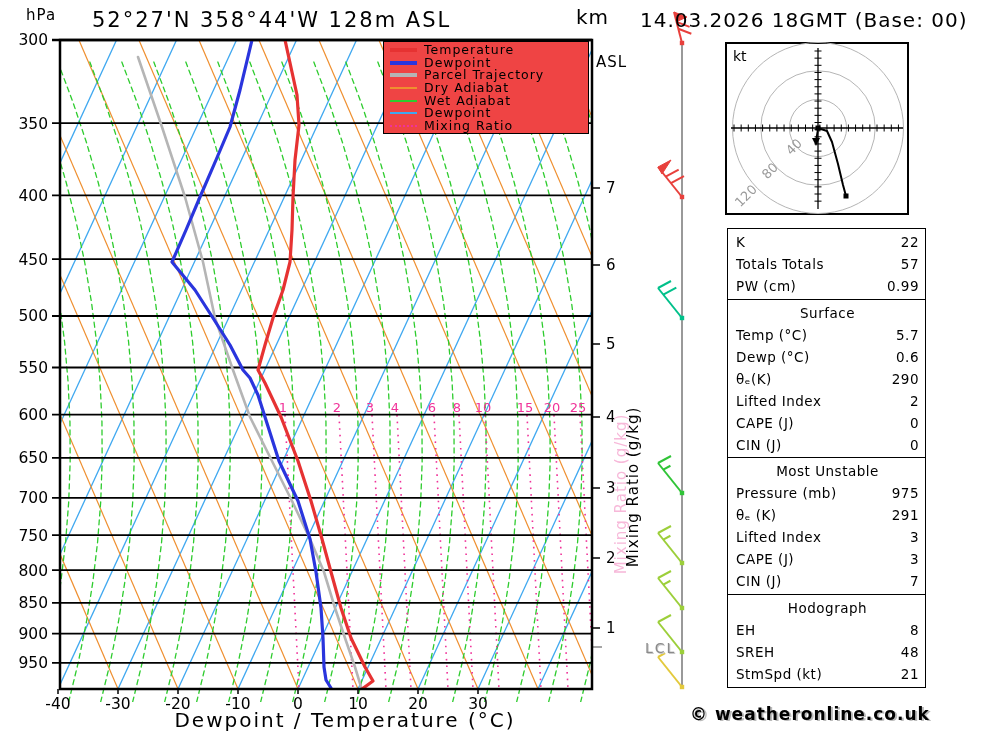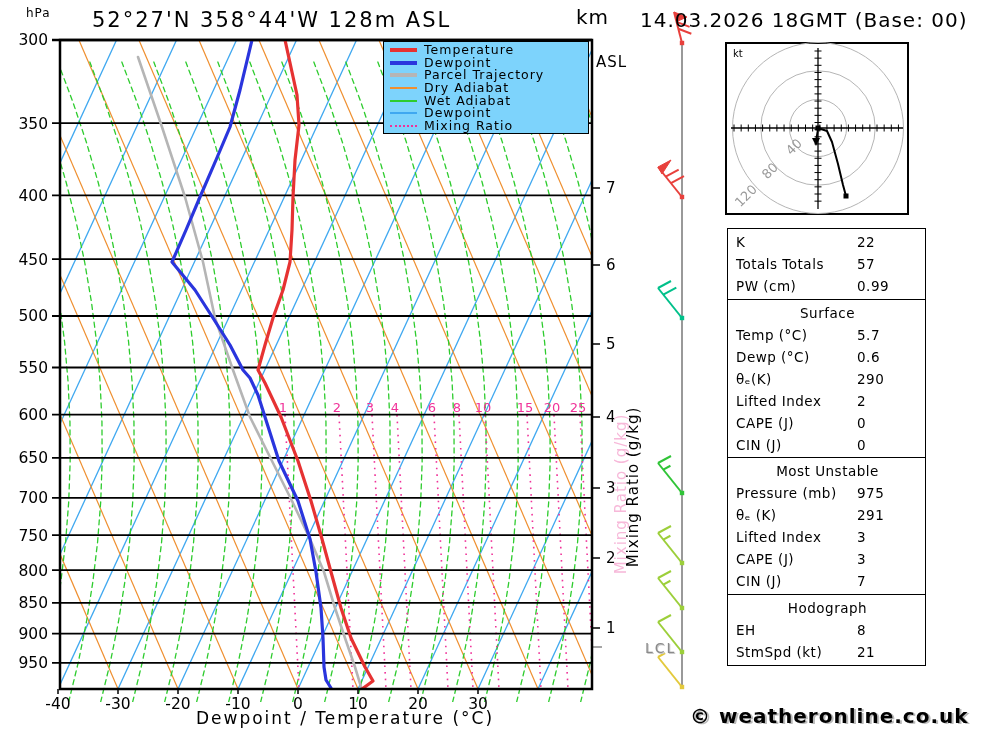--- a/index.html
+++ b/index.html
@@ -1,46 +1,46 @@
 <!DOCTYPE html>
 <html><head>
 <meta charset="utf-8">
 <style>
   html,body{margin:0;padding:0;background:#fff;}
   #stage{position:relative;width:1000px;height:733px;background:#fff;overflow:hidden;
          font-family:"DejaVu Sans",sans-serif;color:#000;}
   #chart-svg{position:absolute;left:0;top:0;}
   .abs{position:absolute;white-space:nowrap;}
-  #hpa-label{left:26px;top:6px;font-size:12px;letter-spacing:1px;}
+  #hpa-label{left:26px;top:6px;font-size:15px;letter-spacing:1px;}
   #page-title{left:92px;top:8px;font-size:21px;letter-spacing:2px;}
   #datetime-label{left:640px;top:8px;font-size:20px;letter-spacing:1px;}
   #km-label{left:576px;top:5px;font-size:20px;letter-spacing:1px;}
   #asl-label{left:596px;top:25px;font-size:15px;letter-spacing:1px;margin-top:28px;}
-  #kt-label{left:733px;top:48px;font-size:10px;}
-  #xaxis-title{left:345px;top:708px;transform:translateX(-50%);font-size:17px;letter-spacing:2px;}
-  #copyright{left:690px;top:704px;font-size:20px;font-weight:600;letter-spacing:1px;
+  #kt-label{left:733px;top:48px;font-size:14px;}
+  #xaxis-title{left:345px;top:708px;transform:translateX(-50%);font-size:20px;letter-spacing:2px;}
+  #copyright{left:690px;top:704px;font-size:17px;font-weight:600;letter-spacing:1px;
              text-shadow:2px 1px 0 #bbb;}
   #lcl-label{left:628px;top:640px;font-size:14px;color:#8a8a8a;letter-spacing:2px;
              text-shadow:1px 1px 0 #c9c9c9;margin-left:17px;}
   .vlabel{position:absolute;white-space:nowrap;transform:translate(-50%,-50%) rotate(-90deg);}
   #mix-label-main{left:633px;top:487px;font-size:15px;letter-spacing:1px;}
   #mix-label-shadow{left:621px;top:494px;font-size:15px;letter-spacing:1px;color:#f7b8d9;}
-  #legend{position:absolute;left:383px;top:41px;width:206px;height:93px;background:#7dd3fc;
+  #legend{position:absolute;left:383px;top:41px;width:206px;height:93px;background:#ef4444;
           border:1.5px solid #000;box-sizing:border-box;padding:2px 0 0 6px;}
   .legend-row{display:flex;align-items:center;height:12.6px;}
   .legend-sample{width:27px;margin-right:7px;flex:0 0 27px;}
   .legend-text{font-size:12.5px;letter-spacing:1px;line-height:12px;}
   #indices-table{position:absolute;left:727px;top:228px;width:199px;}
   .tbl-section{border:1.5px solid #000;background:#fff;box-sizing:border-box;
                padding:2px 0;margin-top:-1.5px;}
   .tbl-section:first-child{margin-top:0;}
   .tbl-row{display:flex;height:22px;align-items:center;padding:0 6px 0 8px;
            font-size:13.5px;letter-spacing:0.5px;}
   .tbl-row .lbl{flex:1;}
-  .tbl-row .val{width:62px;text-align:left;}
+  .tbl-row .val{width:62px;text-align:right;}
   .tbl-header{justify-content:center;font-size:13.5px;}
 </style>
 </head>
 <body>
 
 <div id="stage">
   <svg id="chart-svg" width="1000" height="733">
       <defs>
         <clipPath id="plotClip">
           <rect x="60" y="40" width="532" height="649"></rect>
@@ -439,18 +439,22 @@
           <span class="val">7</span>
         </div>
       </div>
       <div class="tbl-section">
         <div class="tbl-row tbl-header">Hodograph</div>
         <div class="tbl-row">
           <span class="lbl">EH</span>
           <span class="val">8</span>
         </div>
         <div class="tbl-row">
+          <span class="lbl">SREH</span>
+          <span class="val">48</span>
+        </div>
+        <div class="tbl-row">
           <span class="lbl">StmSpd (kt)</span>
           <span class="val">21</span>
         </div>
       </div>
     </div>
 </div>
 
 </body></html>

